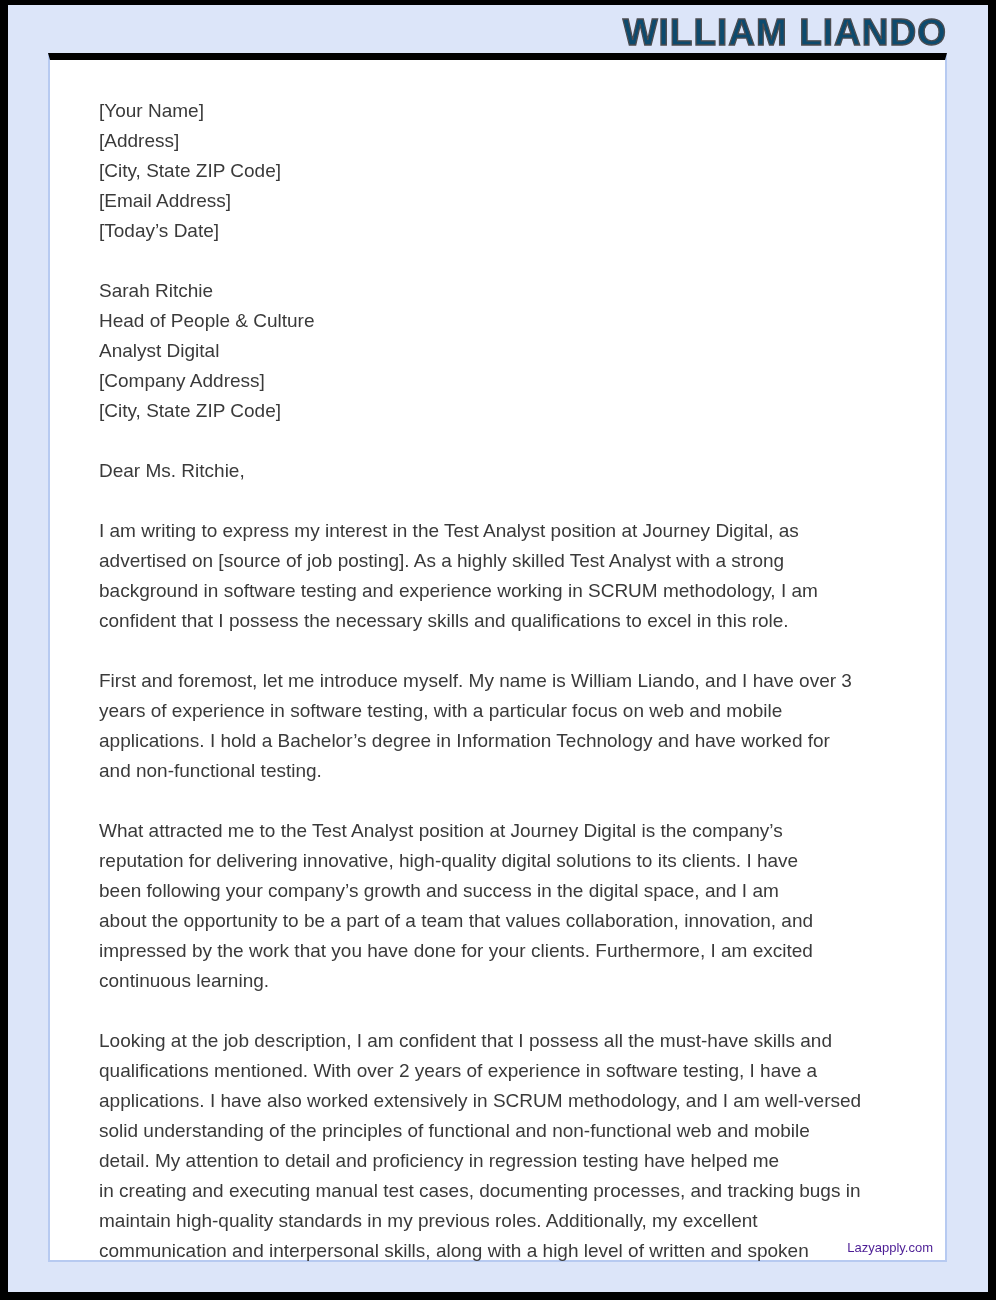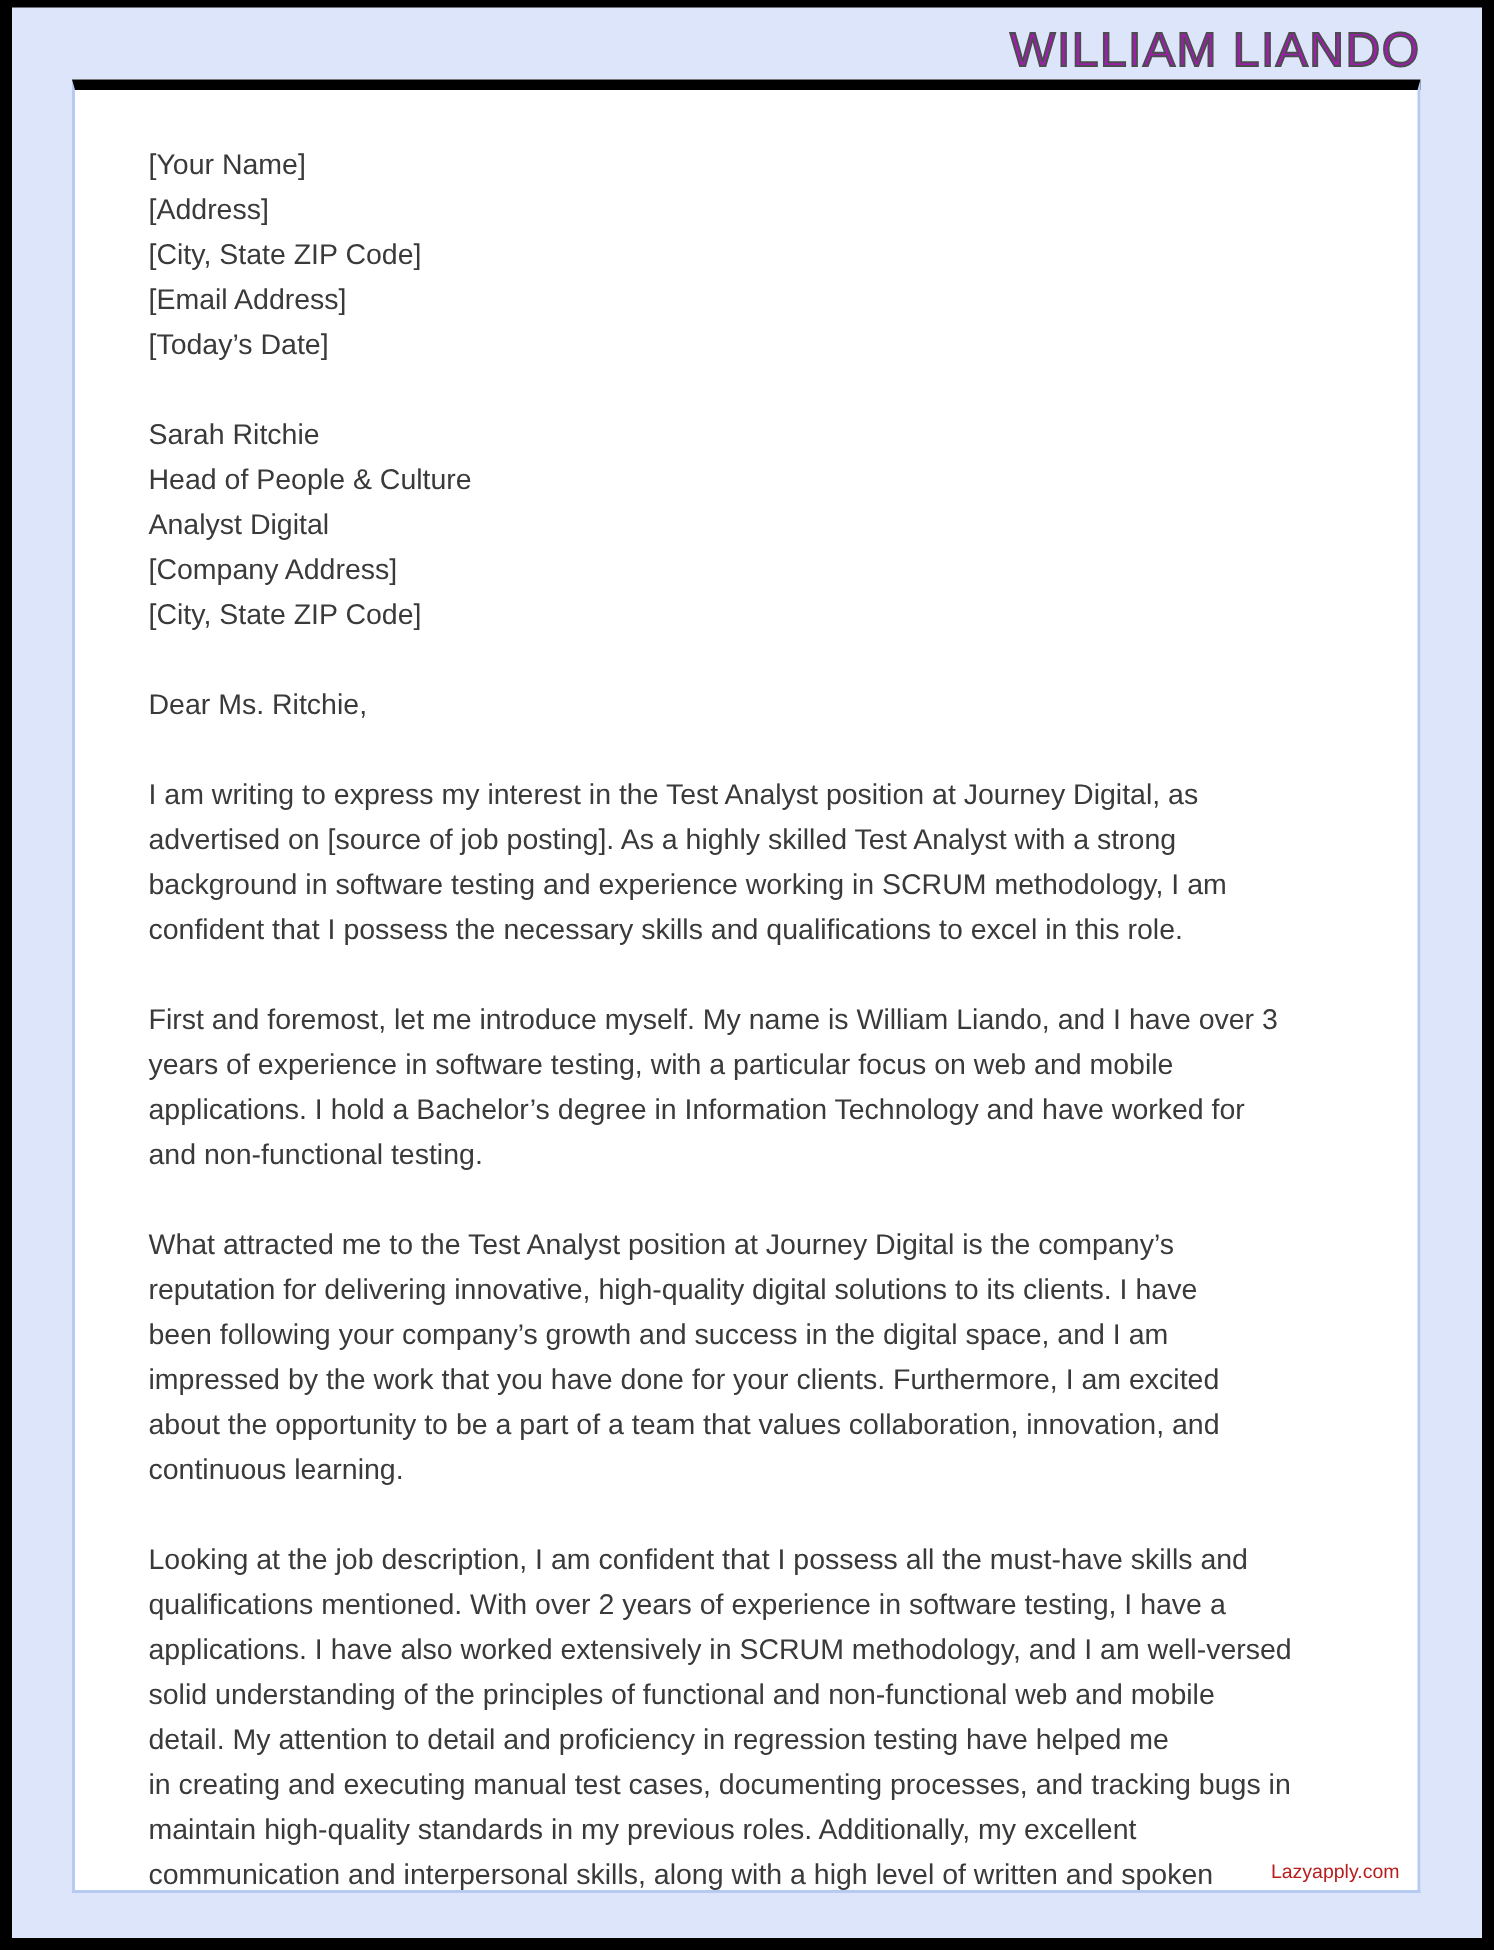--- a/index.html
+++ b/index.html
@@ -18,25 +18,25 @@
     border-style: solid;
     border-color: var(--frame, #000);
     border-width: 5px 8px 8px 8px;
     background: var(--background, #dce5f9);
     overflow: hidden;
   }
   .header-name {
     position: absolute;
     top: 5px;
     right: 41px;
-    font-size: 32px;
+    font-size: 37px;
     line-height: 46px;
     letter-spacing: 1px;
-    font-weight: 400;
-    color: #a21caf;
+    font-weight: 700;
+    color: #0c4a6e;
     -webkit-text-stroke: 1.3px var(--header_outline, #4c4c50);
     white-space: nowrap;
   }
   .page {
     position: absolute;
     left: 40px;
     top: 48px;
     width: 895px;
     height: 1200px;
     background: var(--page, #ffffff);
@@ -51,21 +51,21 @@
     color: var(--text, #3a3a3a);
   }
   .block + .block { margin-top: 30px; }
   .line { white-space: nowrap; }
   .watermark {
     position: absolute;
     right: 12px;
     bottom: 5px;
     font-size: 13px;
     line-height: 15px;
-    color: #b91c1c;
+    color: #4c1d95;
     text-align: center;
   }
 </style>
 </head>
 <body>
 
 <div class="frame">
   <div class="header-name">WILLIAM LIANDO</div>
 
   <div class="page">
@@ -96,22 +96,22 @@
         <div class="block">
           <div class="line">First and foremost, let me introduce myself. My name is William Liando, and I have over 3</div>
           <div class="line">years of experience in software testing, with a particular focus on web and mobile</div>
           <div class="line">applications. I hold a Bachelor’s degree in Information Technology and have worked for</div>
           <div class="line">and non-functional testing.</div>
         </div>
         <div class="block">
           <div class="line">What attracted me to the Test Analyst position at Journey Digital is the company’s</div>
           <div class="line">reputation for delivering innovative, high-quality digital solutions to its clients. I have</div>
           <div class="line">been following your company’s growth and success in the digital space, and I am</div>
+          <div class="line">about the opportunity to be a part of a team that values collaboration, innovation, and</div>
           <div class="line">impressed by the work that you have done for your clients. Furthermore, I am excited</div>
-          <div class="line">about the opportunity to be a part of a team that values collaboration, innovation, and</div>
           <div class="line">continuous learning.</div>
         </div>
         <div class="block">
           <div class="line">Looking at the job description, I am confident that I possess all the must-have skills and</div>
           <div class="line">qualifications mentioned. With over 2 years of experience in software testing, I have a</div>
           <div class="line">applications. I have also worked extensively in SCRUM methodology, and I am well-versed</div>
           <div class="line">solid understanding of the principles of functional and non-functional web and mobile</div>
           <div class="line">detail. My attention to detail and proficiency in regression testing have helped me</div>
           <div class="line">in creating and executing manual test cases, documenting processes, and tracking bugs in</div>
           <div class="line">maintain high-quality standards in my previous roles. Additionally, my excellent</div>

